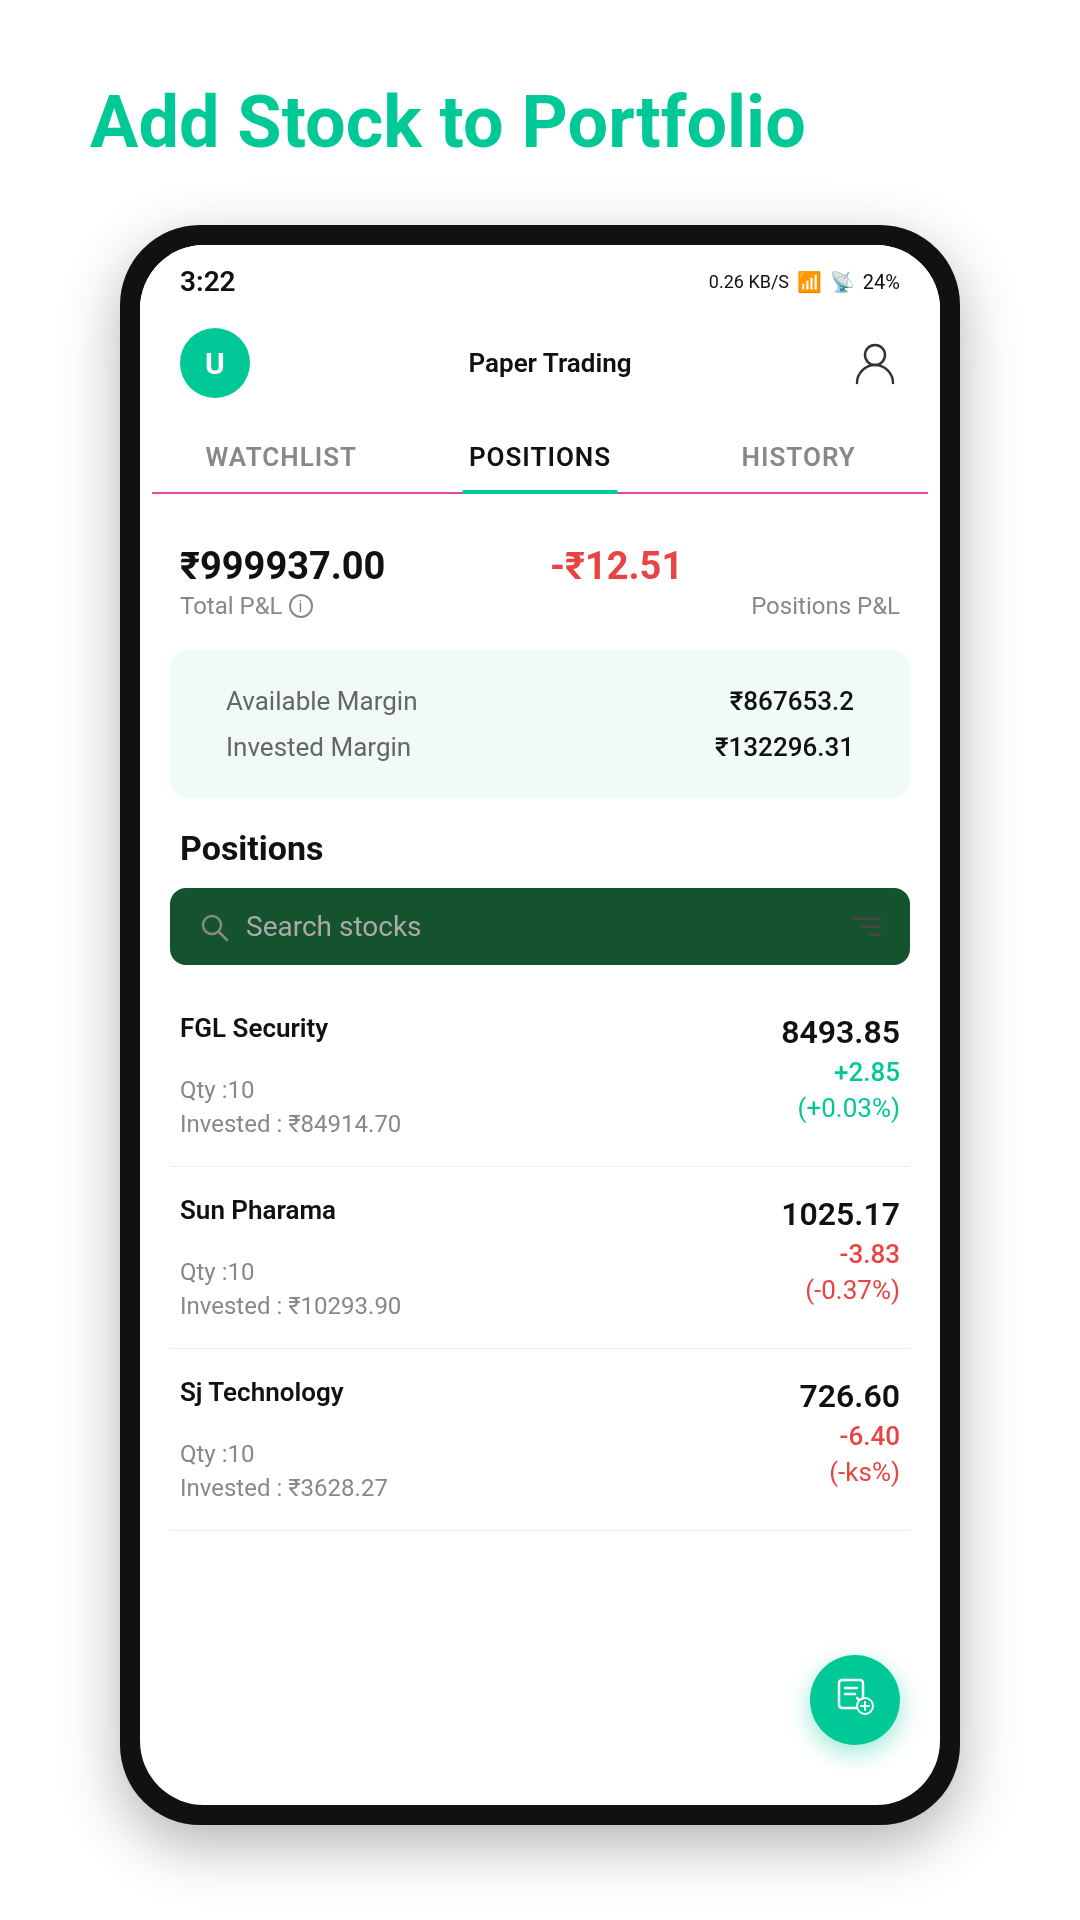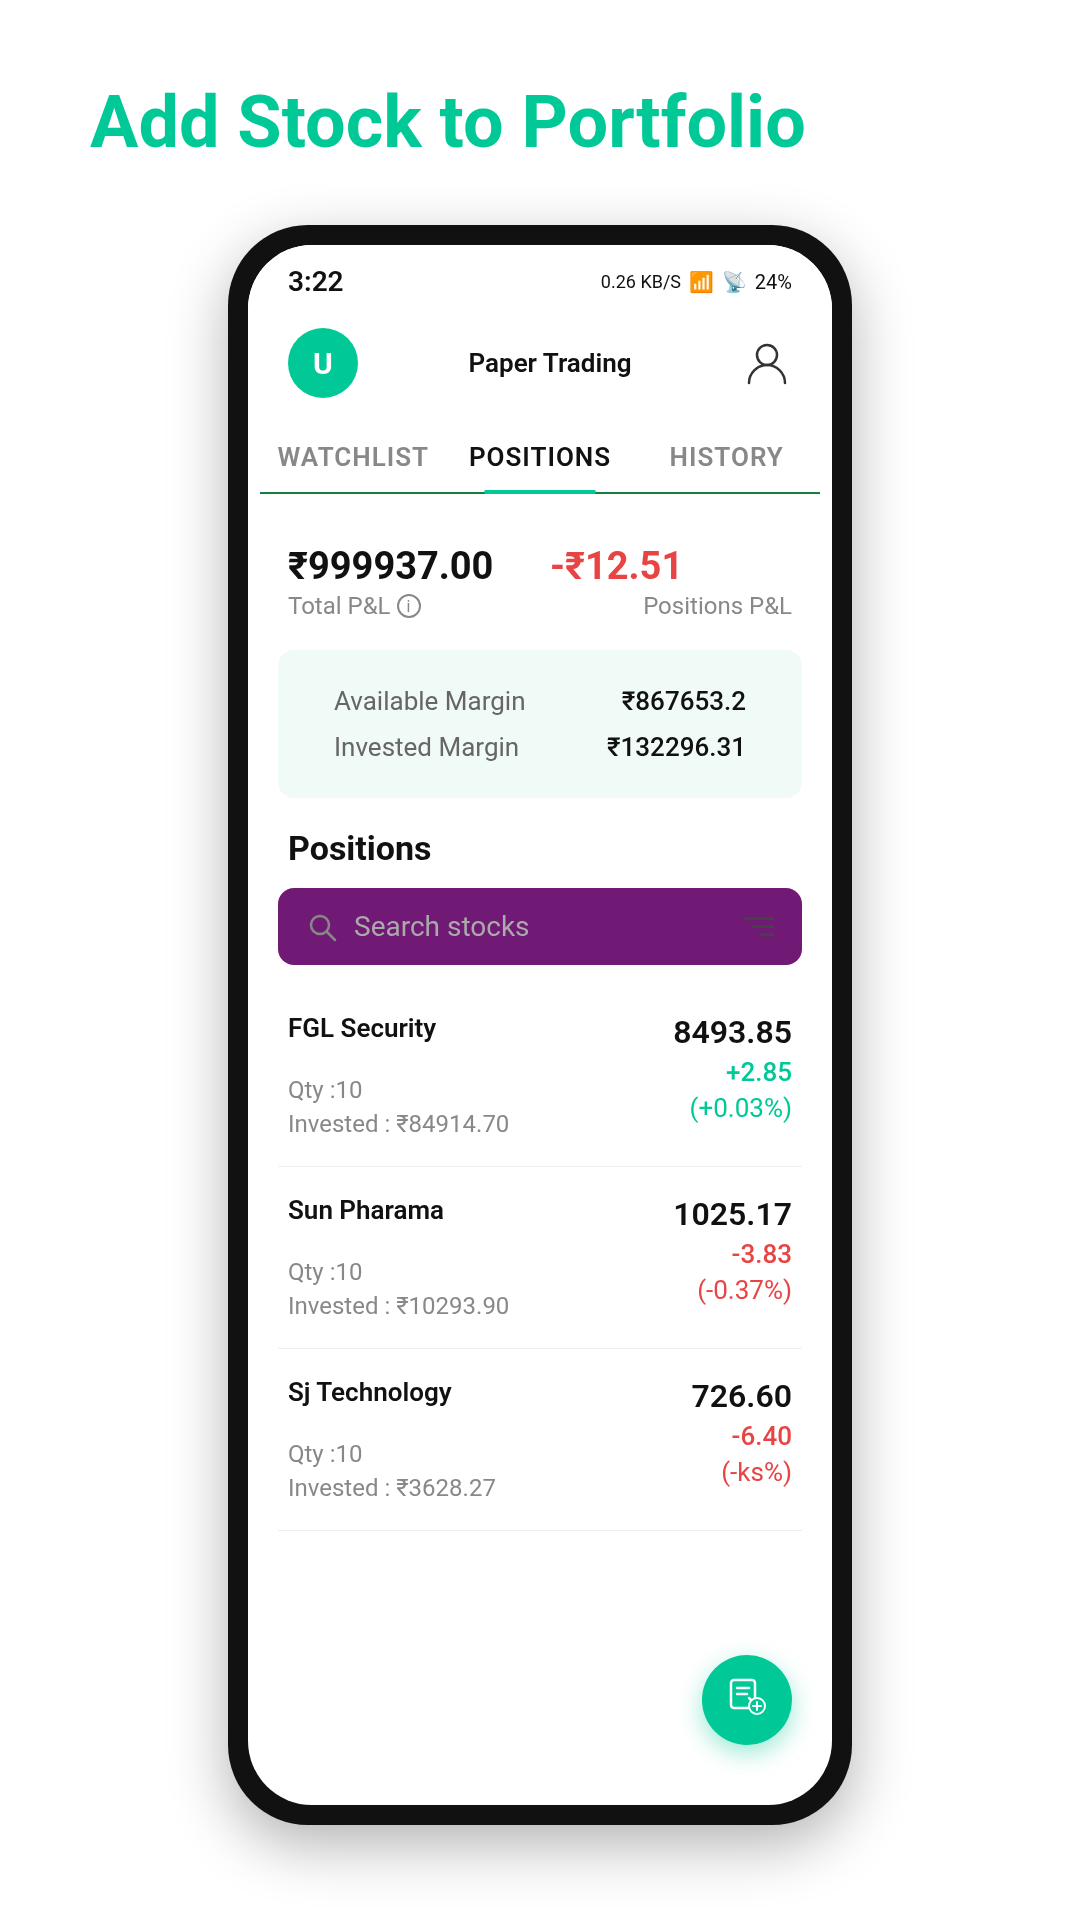--- a/index.html
+++ b/index.html
@@ -30,21 +30,21 @@
       align-self: flex-start;
       padding-left: 90px;
     }
 
     .page-title span {
       color: #00c896;
     }
 
     
     .phone-frame {
-      width: 624px;
+      width: 840px;
       min-height: 1600px;
       background: #111;
       border-radius: 80px;
       padding: 20px;
       position: relative;
       box-shadow: 0 20px 60px rgba(0,0,0,0.3);
     }
 
     .phone-screen {
       background: #ffffff;
@@ -110,21 +110,21 @@
       height: 50px;
       display: flex;
       align-items: center;
       justify-content: center;
       color: #333;
     }
 
     
     .tabs {
       display: flex;
-      border-bottom: 2px solid #15803d;
+      border-bottom: 2px solid #ec4899;
       margin: 0 12px 20px;
     }
 
     .tab {
       flex: 1;
       text-align: center;
       padding: 24px 0 20px;
       font-size: 26px;
       font-weight: 600;
       color: #888;
@@ -220,21 +220,21 @@
     .positions-heading {
       font-size: 34px;
       font-weight: 700;
       color: #111;
       padding: 10px 40px 20px;
     }
 
     
     .search-bar {
       margin: 0 30px 20px;
-      background: #701a75;
+      background: #14532d;
       border-radius: 16px;
       display: flex;
       align-items: center;
       padding: 22px 28px;
       gap: 16px;
     }
 
     .search-icon-wrap {
       color: #888;
       font-size: 32px;

